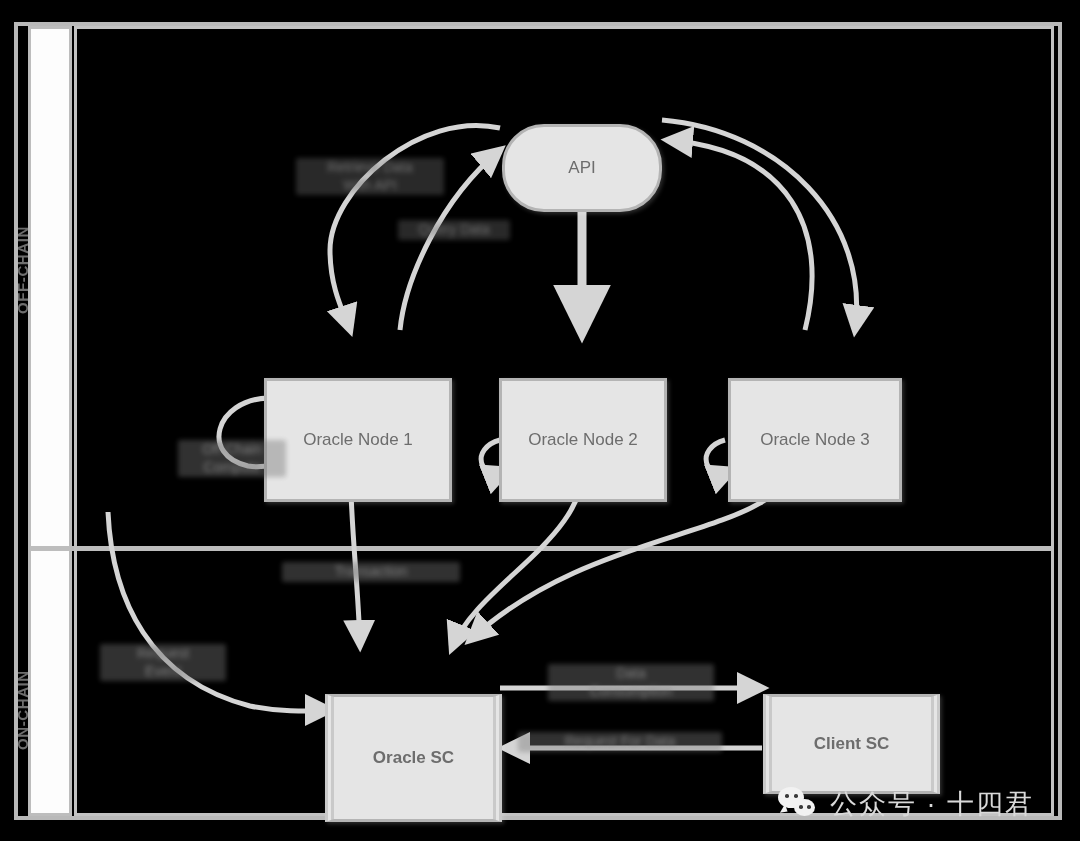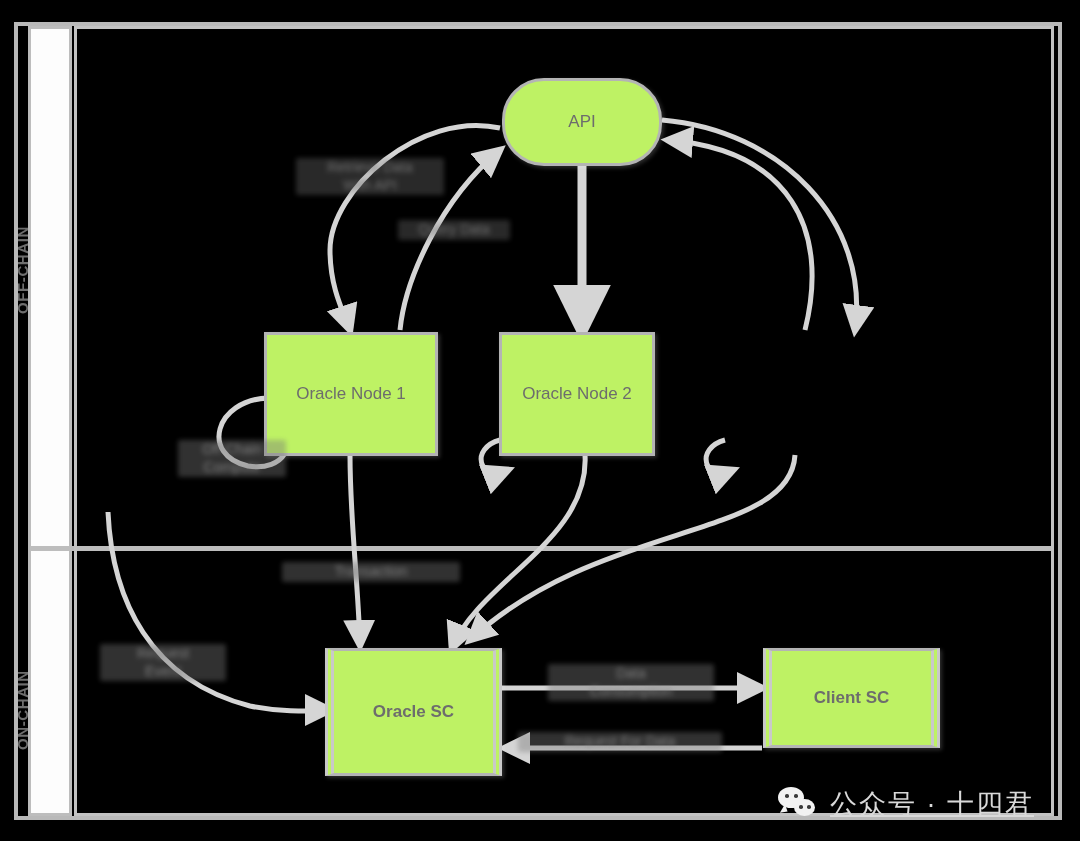--- a/index.html
+++ b/index.html
@@ -24,36 +24,36 @@
 
   
   .inner-frame{position:absolute;left:74px;top:26px;width:980px;height:790px;
     border:3px solid #c2c2c2;border-left:3px solid #c2c2c2;box-sizing:border-box;
     border-top-width:3px;}
 
   
   #links{position:absolute;left:0;top:0;width:1080px;height:841px;}
 
   
-  .node{position:absolute;background:#bef264;border:3px solid #b4b4b4;
+  .node{position:absolute;background:#e5e5e5;border:3px solid #b4b4b4;
     box-sizing:border-box;display:flex;align-items:center;justify-content:center;
-    color:#6d6d6d;font-size:17px;box-shadow:2px 2px 4px rgba(255,255,255,.18);}
+    color:#6d6d6d;font-size:17px;box-shadow:2px 2px 4px rgba(255,255,255,.18);margin-top:46px;}
   .node.pill{border-radius:42px;}
   .node.sc{border-left:9px double #c9c9c9;border-right:9px double #c9c9c9;font-weight:bold;}
 
   
   .edge-label{position:absolute;color:#7a7a7a;font-size:14px;line-height:1.25;
     text-align:center;filter:blur(2.4px);opacity:.92;
     background:rgba(150,150,150,.30);padding:1px 4px;border-radius:2px;
     white-space:pre-line;pointer-events:none;}
   .edge-label.dark{background:rgba(120,120,120,.45);color:#8a8a8a;}
 
   
   .watermark{position:absolute;display:flex;align-items:center;gap:12px;
-    color:#d9d9d9;font-size:27px;letter-spacing:2px;text-decoration:underline;}
+    color:#d9d9d9;font-size:27px;letter-spacing:2px;}
   .wm-icon{width:40px;height:34px;position:relative;flex:0 0 auto;}
   .wm-icon .b1,.wm-icon .b2{position:absolute;background:#f2f2f2;border-radius:50%;}
   .wm-icon .b1{width:26px;height:21px;left:0;top:0;}
   .wm-icon .b2{width:21px;height:17px;left:16px;top:12px;}
   .wm-icon .t1{position:absolute;left:4px;top:18px;width:0;height:0;
     border-left:6px solid #f2f2f2;border-top:5px solid transparent;border-bottom:5px solid transparent;
     transform:rotate(30deg);}
   .wm-icon .d{position:absolute;width:3.5px;height:3.5px;border-radius:50%;background:#3a3a3a;}
 </style>
 </head>
@@ -105,28 +105,31 @@
       <path d="M500,688 L762,688"></path>
 
       <path d="M762,748 L505,748"></path>
     </g>
   </svg>
 
   <div class="node pill" style="left:502px;top:78px;width:160px;height:88px;">
     <span>API</span>
   </div>
 
-  <div class="node" style="left:264px;top:332px;width:174px;height:124px;text-align:right;">
+  <div class="node" style="left:264px;top:332px;width:188px;height:124px;text-align:right;">
     <span>Oracle Node 1</span>
   </div>
 
-  <div class="node" style="left:499px;top:332px;width:156px;height:124px;">
+  <div class="node" style="left:499px;top:332px;width:168px;height:124px;">
     <span>Oracle Node 2</span>
   </div>
 
+  <div class="node" style="left:728px;top:332px;width:174px;height:124px;">
+    <span>Oracle Node 3</span>
+  </div>
 
   <div class="node sc" style="left:325px;top:648px;width:177px;height:128px;">
     <span>Oracle SC</span>
   </div>
 
   <div class="node sc" style="left:763px;top:648px;width:177px;height:100px;">
     <span>Client SC</span>
   </div>
 
   <div class="edge-label" style="left:296px;top:158px;width:140px;">Retrieve Data

